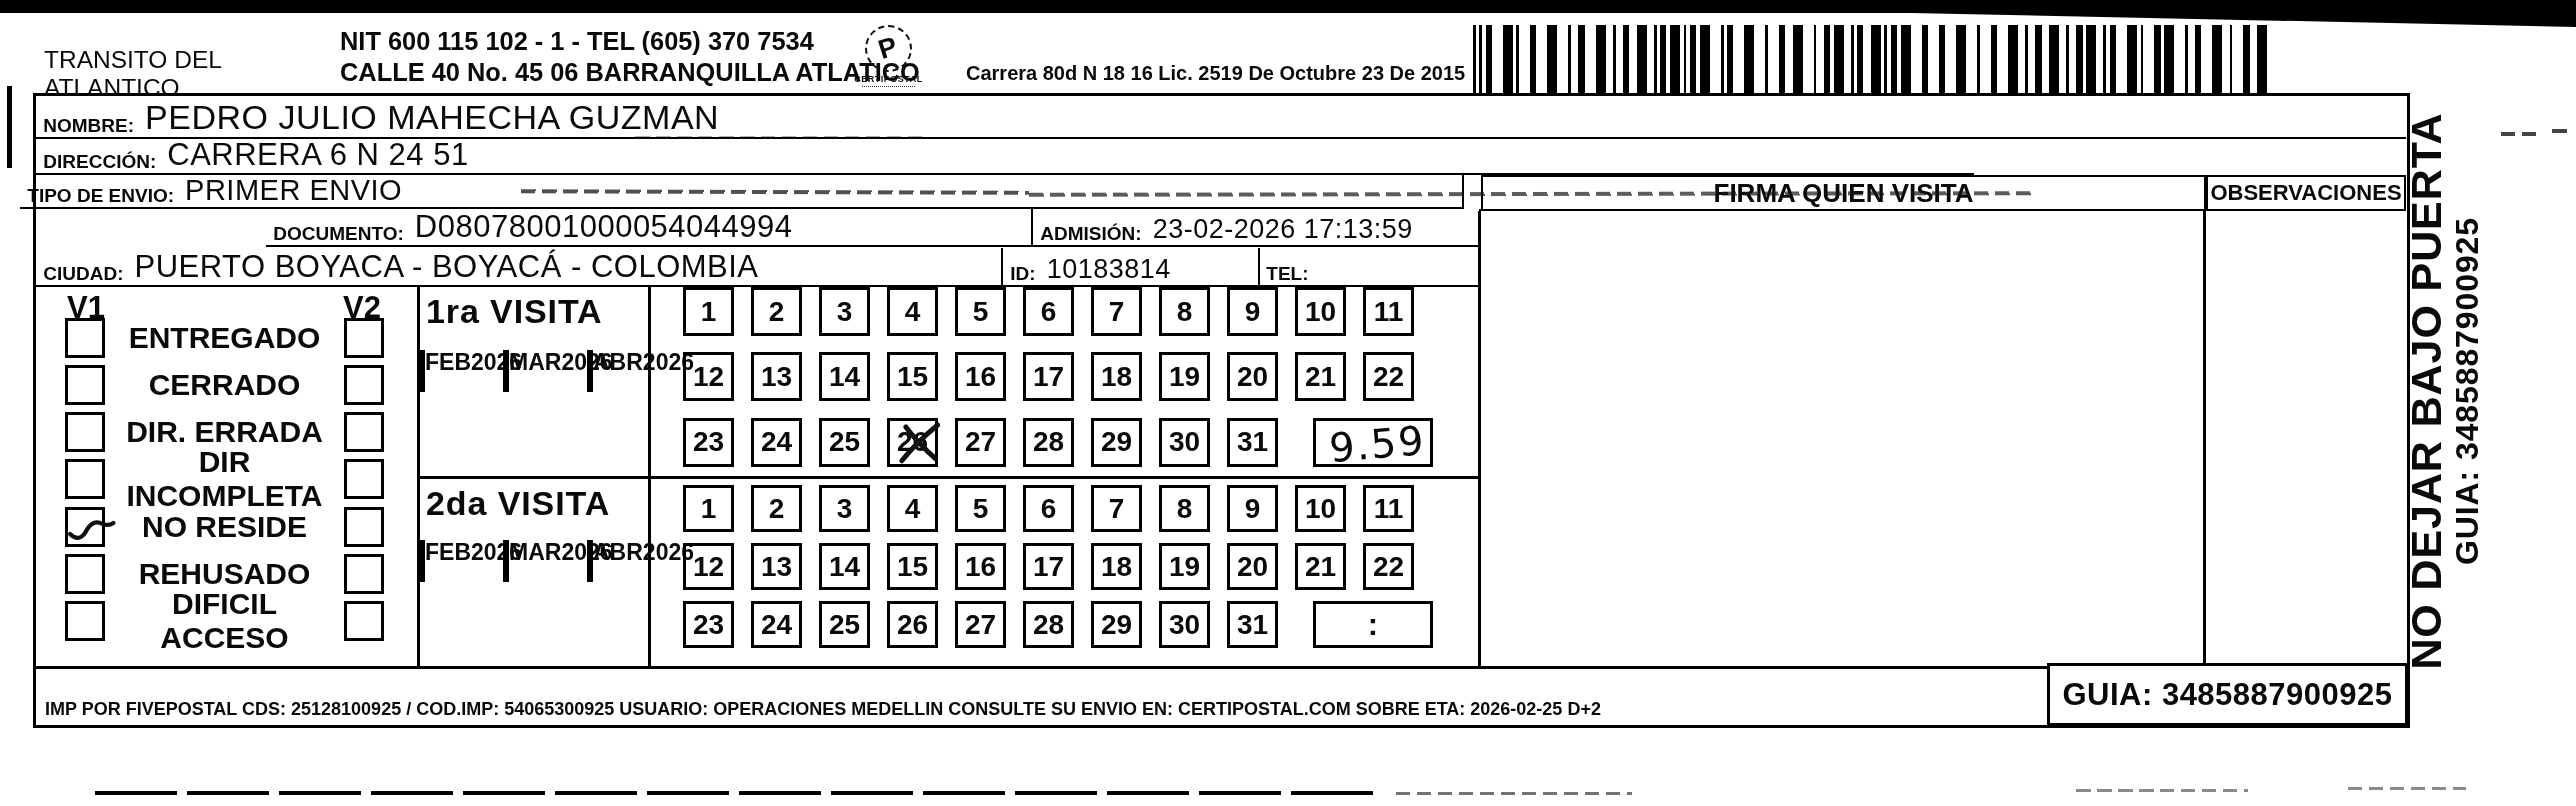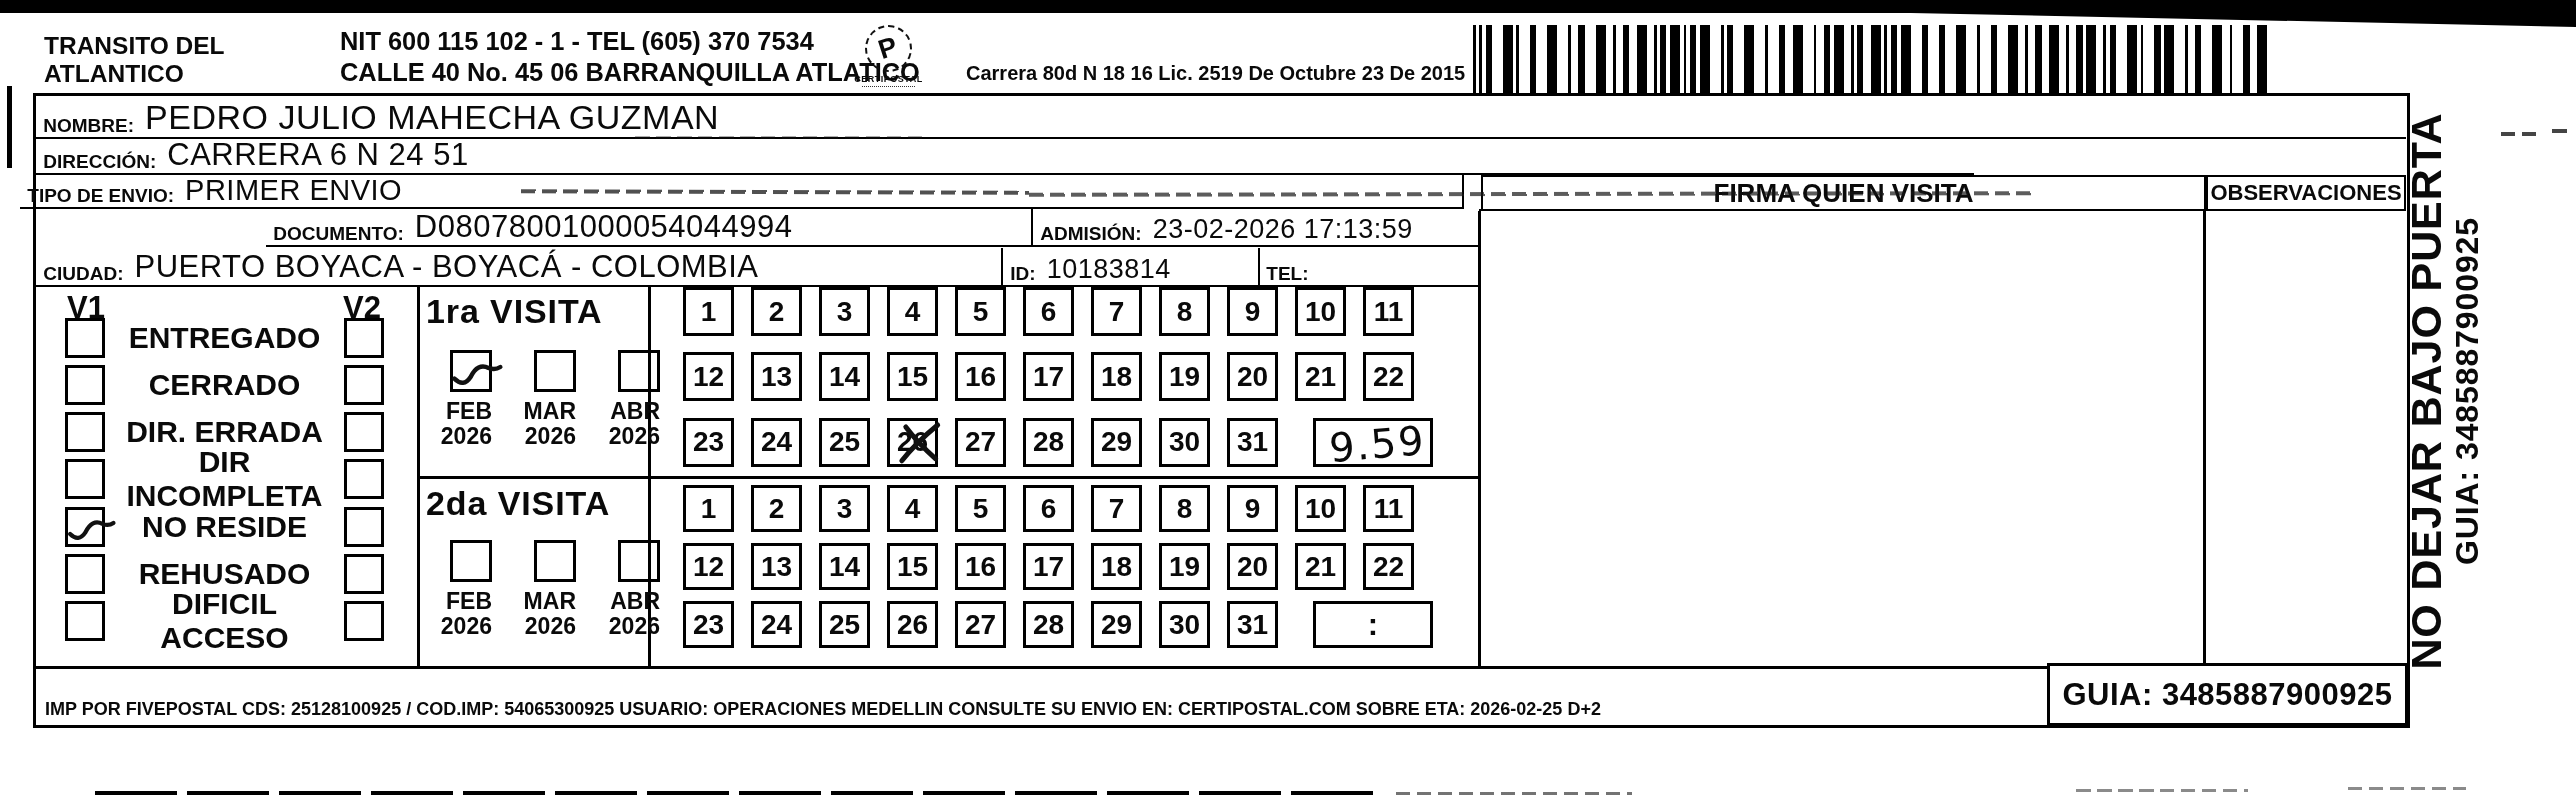--- a/index.html
+++ b/index.html
@@ -9,21 +9,21 @@
   .abs{position:absolute}
   .vl{position:absolute;width:2.7px;background:#000}
   .hl{position:absolute;height:2.7px;background:#000}
 
   
   .topbar{position:absolute;left:0;top:0;width:2576px;height:12.7px;background:#000}
   .topbar2{position:absolute;left:1886px;top:0;width:690px;height:27px;background:#000;
            clip-path:polygon(0 0,100% 0,100% 100%,0 46%)}
 
   
-  .hdr-co{position:absolute;left:44px;top:32px;font-size:24.5px;font-weight:700;line-height:28px}
+  .hdr-co{position:absolute;left:44px;top:46px;font-size:24.5px;font-weight:400;line-height:28px}
   .hdr-nit{position:absolute;left:340px;top:27px;font-size:25.4px;font-weight:700}
   .hdr-calle{position:absolute;left:340px;top:58px;font-size:25.4px;font-weight:700}
   .hdr-c1{position:absolute;left:966px;top:27px;font-size:25.4px;font-weight:700}
   .hdr-c2{position:absolute;left:966px;top:62px;font-size:20px;font-weight:700}
   .logo{position:absolute;left:854px;top:25.4px;width:69px;text-align:center}
   .logo-ring{width:47px;height:47px;margin:0 auto;border:2.7px dashed #111;border-radius:50%;
              display:flex;align-items:center;justify-content:center}
   .logo-p{font-size:27px;font-weight:700;transform:rotate(-18deg)}
   .logo-name{font-size:9px;font-weight:700;letter-spacing:0.5px;margin-top:1.8px;white-space:nowrap}
   .logo-sub{width:53px;margin:1.8px auto 0;border-top:1.8px dotted #333}
@@ -46,21 +46,21 @@
   
   .vhead{position:absolute;font-size:31px;font-weight:700}
   #status-rows{position:absolute;left:65px;top:317px;width:319px;height:325px;
                display:flex;flex-direction:column;justify-content:space-between}
   .st-row{display:flex;align-items:center;height:42px}
   .st-box{width:40px;height:40px;border:3.6px solid #000;position:relative;flex:none}
   .st-label{flex:1;text-align:center;font-size:30px;font-weight:700}
 
   .vtitle{position:absolute;font-size:34px;font-weight:700;letter-spacing:0.9px}
   .mn-row{position:absolute;left:419px;display:flex;gap:11px}
-  .mn-item{width:73px;display:flex;flex-direction:column;align-items:flex-end}
+  .mn-item{width:73px;display:flex;flex-direction:row;align-items:flex-start}
   .mn-box{width:42px;height:42px;border:3.6px solid #000;position:relative;margin-bottom:7.3px}
   .mn-l{font-size:23px;font-weight:700;line-height:24.5px}
 
   .day-grid{position:absolute;left:683px;width:816px}
   .day-row{display:flex;gap:17px;margin-bottom:16.3px}
   .day-cell{width:51px;height:49px;border:3.6px solid #000;display:flex;align-items:center;
             justify-content:center;font-size:28px;font-weight:700;position:relative;flex:none}
   .time-box{width:120px;height:49px;border:3.6px solid #000;margin-left:18px;display:flex;
             align-items:center;justify-content:center;position:relative;flex:none}
   .g2 .day-row{margin-bottom:11px}

